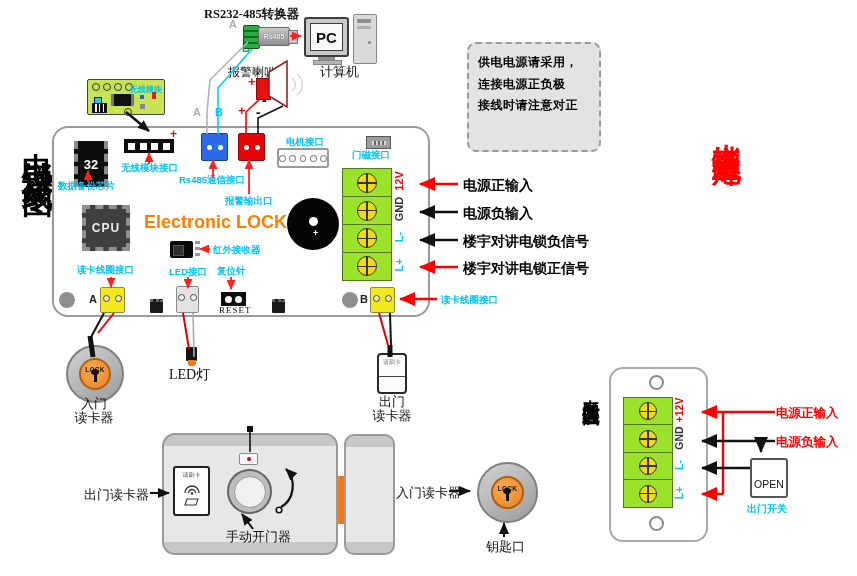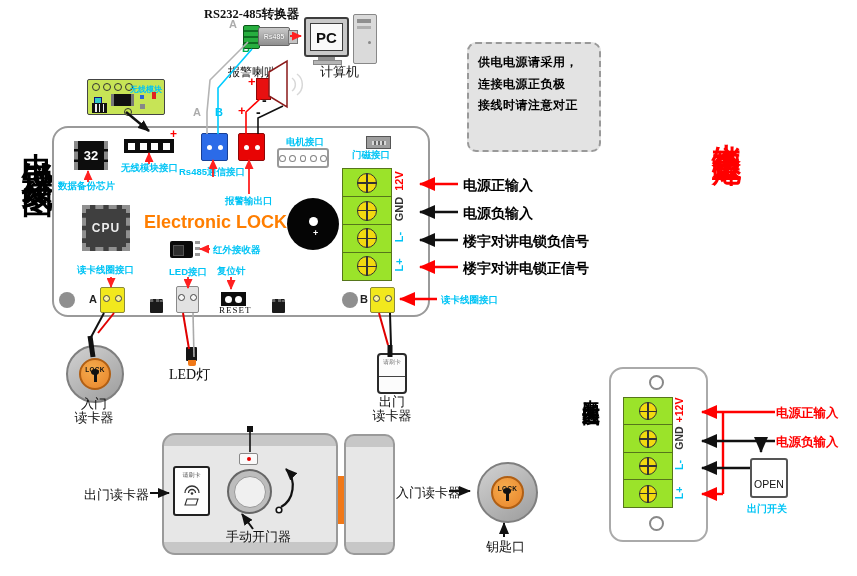--- a/index.html
+++ b/index.html
@@ -101,21 +101,21 @@
     <div style="position:absolute;left:6px;top:17px;width:6px;height:5px;background:#2EC8C8;border:0.5px solid #117;"></div>
     <div style="position:absolute;left:52px;top:15px;width:4px;height:4px;background:#2D62D6;"></div>
     <div style="position:absolute;left:64px;top:12px;width:4px;height:7px;background:#E02020;"></div>
     <div style="position:absolute;left:4px;top:23px;width:13px;height:8px;border:1px solid #111;background:repeating-linear-gradient(90deg,#111 0 2.5px,#EEE 2.5px 3.6px);"></div>
     <div style="position:absolute;left:52px;top:24px;width:5px;height:5px;background:#888;"></div>
     <div style="position:absolute;left:36px;top:28px;width:6px;height:6px;border:1.2px solid #333;border-radius:50%;background:#C7E456;"></div>
   </div>
 
   <div class="board" style="left:52px;top:126px;width:374px;height:187px;"></div>
 
-  <div class="abs" style="left:74px;top:141px;width:34px;height:29px;border-left:4px dashed #8a8a8a;border-right:4px dashed #8a8a8a;box-sizing:border-box;background:#0D0D0D;display:flex;align-items:center;justify-content:center;">
+  <div class="abs" style="left:74px;top:141px;width:34px;height:46px;border-left:4px dashed #8a8a8a;border-right:4px dashed #8a8a8a;box-sizing:border-box;background:#0D0D0D;display:flex;align-items:center;justify-content:center;">
     <span style="color:#fff;font-weight:bold;font-size:13px;">32</span>
   </div>
   <span class="cy sm" style="left:58px;top:180px;">数据备份芯片</span>
 
   <div class="abs" style="left:124px;top:139px;width:50px;height:14px;background:#0D0D0D;display:flex;align-items:center;justify-content:space-evenly;">
     <div style="width:7px;height:7px;background:#fff;"></div>
       <div style="width:7px;height:7px;background:#fff;"></div>
     <div style="width:7px;height:7px;background:#fff;"></div>
       <div style="width:7px;height:7px;background:#fff;"></div>
   </div>
@@ -123,21 +123,21 @@
   <span class="cy sm" style="left:121px;top:162px;">无线模块接口</span>
 
   <div class="conn2" style="left:201px;top:133px;width:25px;height:26px;background:#2B6BE8;border:1.5px solid #173F96;">
     <div class="cdot"></div>
       <div class="cdot"></div>
   </div>
   <div class="conn2" style="left:238px;top:133px;width:25px;height:26px;background:#E80404;border:1.5px solid #8d0808;">
     <div class="cdot"></div>
       <div class="cdot"></div>
   </div>
-  <span class="cy sm" style="left:179px;top:166px;">Rs485通信接口</span>
+  <span class="cy sm" style="left:179px;top:174px;">Rs485通信接口</span>
   <span class="cy sm" style="left:225px;top:195px;">报警输出口</span>
 
   <span class="cy sm" style="left:286px;top:136px;">电机接口</span>
   <div class="abs" style="left:277px;top:148px;width:52px;height:20px;background:#fff;border:2px solid #999;border-radius:3px;box-sizing:border-box;display:flex;align-items:center;justify-content:center;gap:3.5px;">
     <div style="width:5px;height:5px;border:1.2px solid #888;border-radius:50%;"></div>
     <div style="width:5px;height:5px;border:1.2px solid #888;border-radius:50%;"></div>
     <div style="width:5px;height:5px;border:1.2px solid #888;border-radius:50%;"></div>
     <div style="width:5px;height:5px;border:1.2px solid #888;border-radius:50%;"></div>
     <div style="width:5px;height:5px;border:1.2px solid #888;border-radius:50%;"></div>
   </div>

